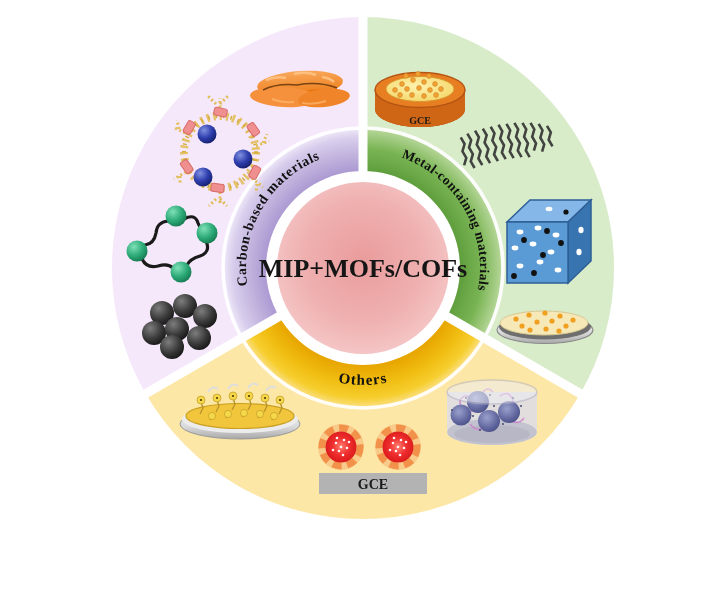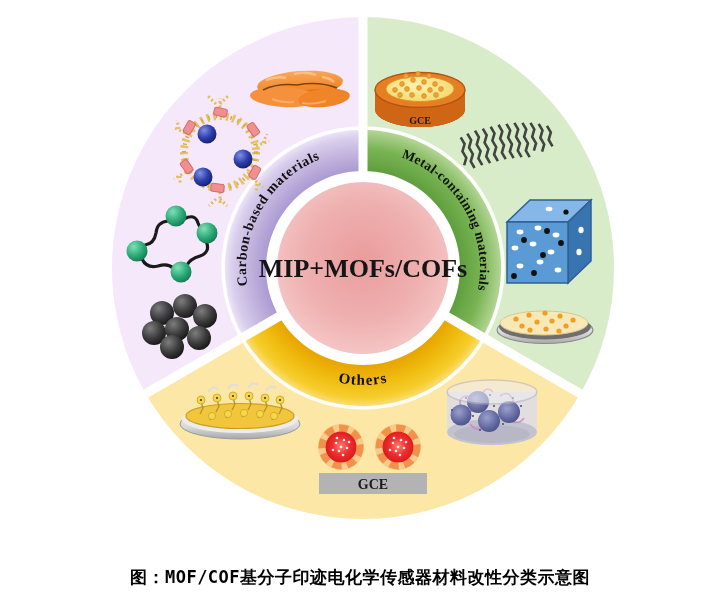--- a/index.html
+++ b/index.html
@@ -368,14 +368,13 @@
       </g>
     </g>
   </g>
 
   <g>
     <rect x="319" y="473" width="108" height="21" fill="#b3b3b3"></rect>
     <text class="gce-label" x="373" y="489" font-size="14" text-anchor="middle">GCE</text>
   </g>
 </svg>
 
-<div class="caption">图：MOF/COF基分子印迹电化学传感器材料改性分类示意图</div>
 </div>
 
 </body></html>

